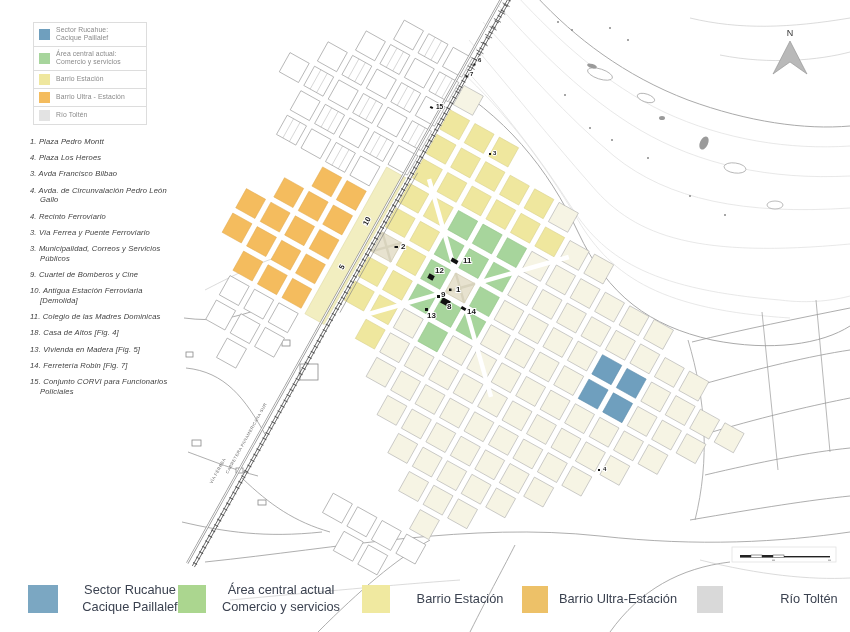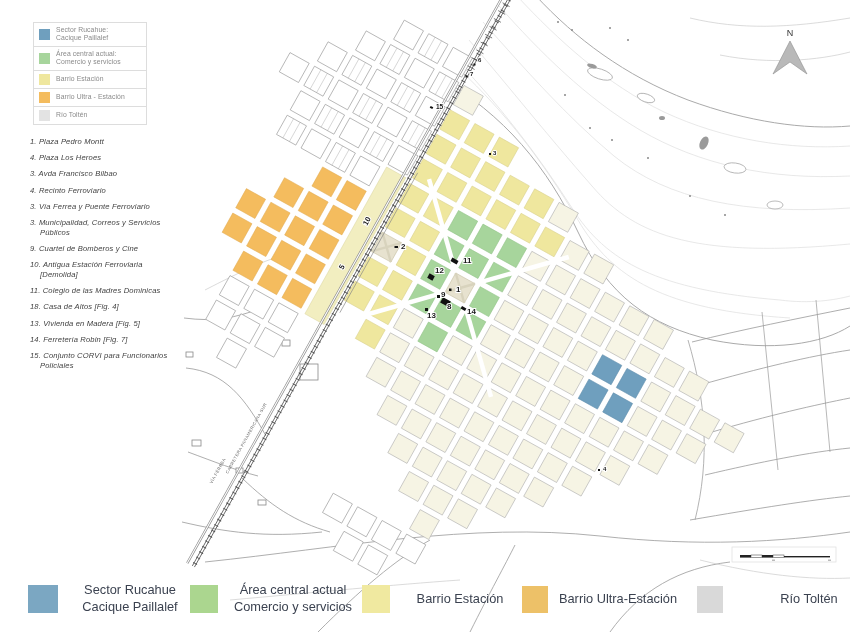--- a/index.html
+++ b/index.html
@@ -378,37 +378,38 @@
       </div>
       <div class="legend-row">
         <div class="legend-swatch" style="background: rgb(227, 227, 227);"></div>
         <div class="legend-label">Río Toltén</div>
       </div>
     </div>
   <div class="loc-list" id="loc-list">
       <div class="loc-item">1. Plaza Pedro Montt</div>
       <div class="loc-item">4. Plaza Los Heroes</div>
       <div class="loc-item">3. Avda Francisco Bilbao</div>
+      <div class="loc-item">4. Avda. de Circunvalación Pedro León Gallo</div>
       <div class="loc-item">4. Recinto Ferroviario</div>
       <div class="loc-item">3. Vía Ferrea y Puente Ferroviario</div>
       <div class="loc-item">3. Municipalidad, Correos y Servicios Públicos</div>
       <div class="loc-item">9. Cuartel de Bomberos y Cine</div>
       <div class="loc-item">10. Antigua Estación Ferroviaria [Demolida]</div>
       <div class="loc-item">11. Colegio de las Madres Dominicas</div>
       <div class="loc-item">18. Casa de Altos [Fig. 4]</div>
       <div class="loc-item">13. Vivienda en Madera [Fig. 5]</div>
       <div class="loc-item">14. Ferretería Robin [Fig. 7]</div>
       <div class="loc-item">15. Conjunto CORVI para Funcionarios Policiales</div>
     </div>
   <div id="bottom-legend">
       <div class="bl" style="left: 28px;">
         <div class="bl-swatch" style="width: 30px; height: 28px; background: rgb(123, 167, 194);"></div>
         <div class="bl-label" style="width: 124px;">Sector Rucahue<br>Cacique Paillalef</div>
       </div>
-      <div class="bl" style="left: 190px; justify-content: center;">
+      <div class="bl" style="left: 178px; justify-content: center;">
         <div class="bl-swatch" style="width: 28px; height: 28px; background: rgb(171, 214, 143);"></div>
         <div class="bl-label" style="width: 130px;">Área central actual<br>Comercio y servicios</div>
       </div>
       <div class="bl" style="left: 362px;">
         <div class="bl-swatch" style="width: 28px; height: 28px; background: rgb(240, 233, 160);"></div>
         <div class="bl-label" style="width: 120px;">Barrio Estación</div>
       </div>
       <div class="bl" style="left: 522px;">
         <div class="bl-swatch" style="width: 26px; height: 27px; background: rgb(237, 193, 104);"></div>
         <div class="bl-label" style="width: 120px;">Barrio Ultra-Estación</div>

